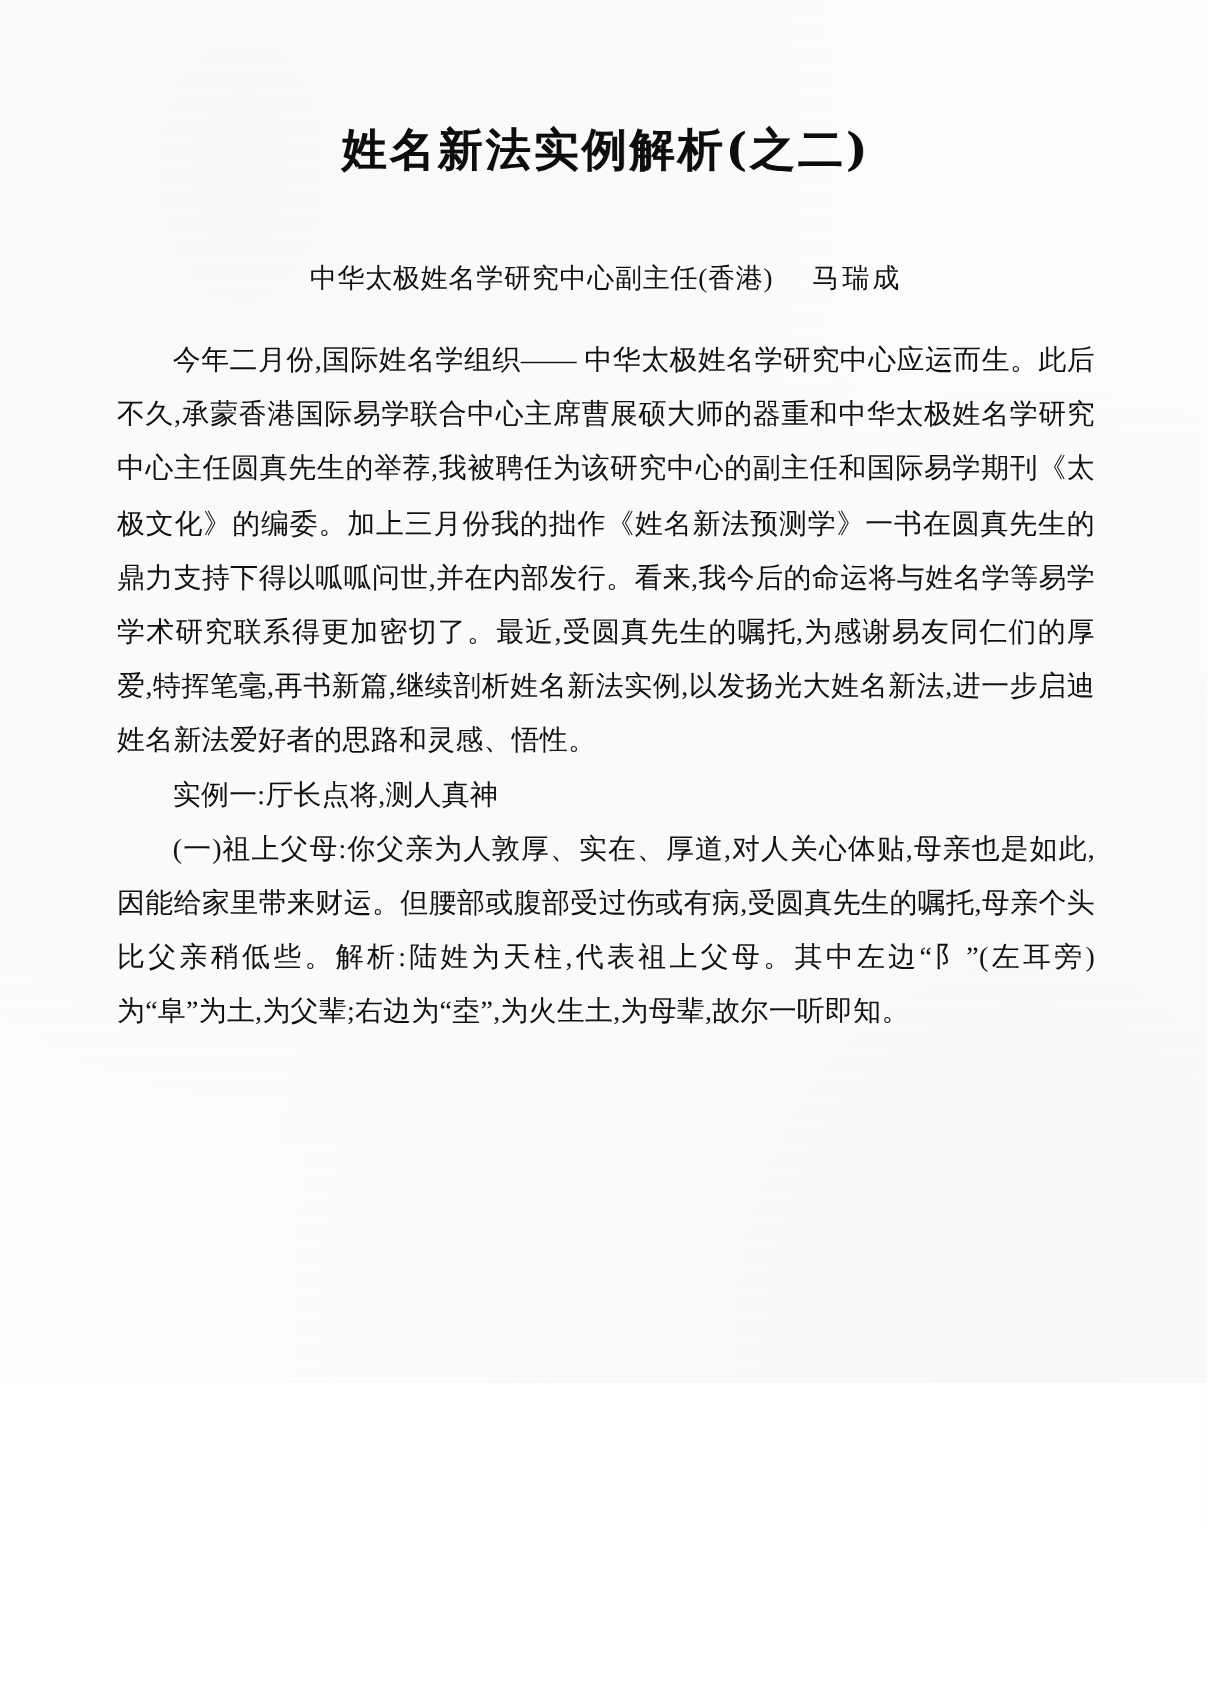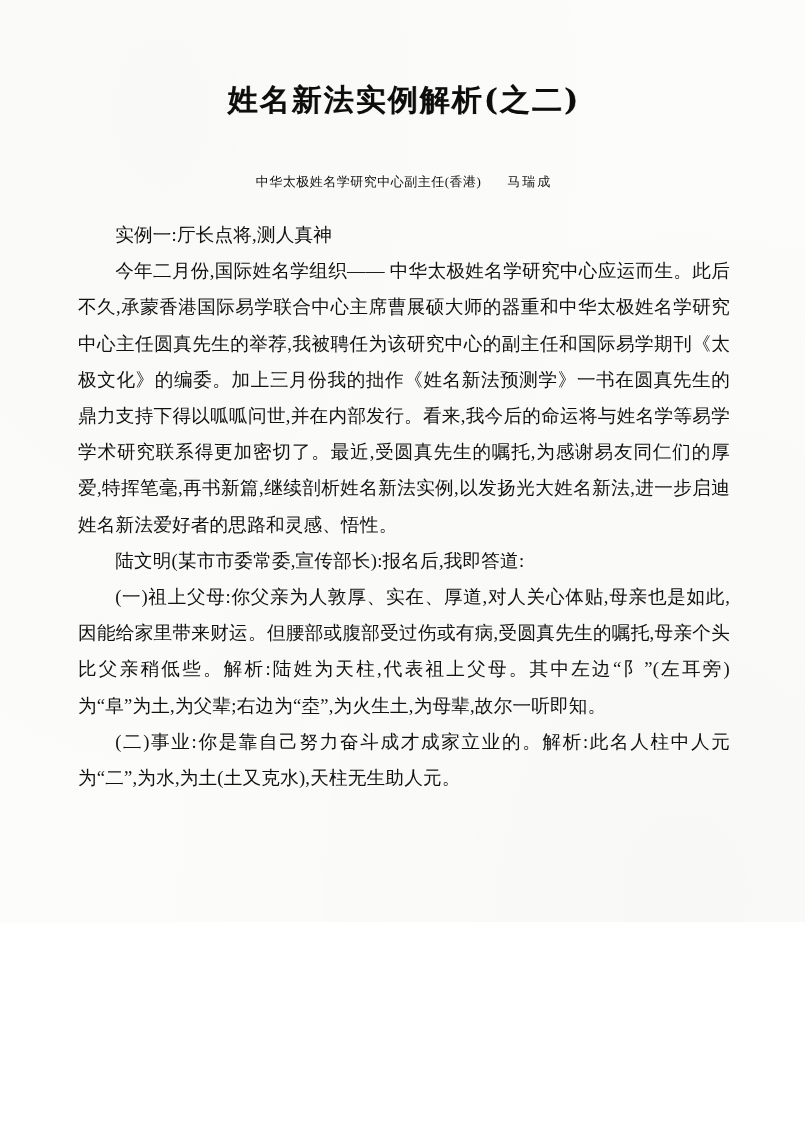--- a/index.html
+++ b/index.html
@@ -37,21 +37,21 @@
     font-size: 30px;
     font-weight: bold;
     letter-spacing: 2px;
     font-family: "DejaVu Serif", "Liberation Serif", serif;
     margin: 18px 0 0 0;
     color: #0d0d0d;
     text-shadow: 0.4px 0 0 rgba(0,0,0,0.35);
   }
   .byline {
     text-align: center;
-    font-size: 13px;
+    font-size: 18px;
     letter-spacing: 0.5px;
     margin: 52px 0 0 0;
     color: #111;
     font-family: "Liberation Serif", "DejaVu Serif", serif;
   }
   .byline .name {
     margin-left: 26px;
     letter-spacing: 2px;
   }
   .body-text {
@@ -95,25 +95,23 @@
 
   <div class="content">
 
     <h1 class="doc-title">姓名新法实例解析(之二)</h1>
 
     <div class="byline">
       <span>中华太极姓名学研究中心副主任(香港)</span><span class="name">马瑞成</span>
     </div>
 
     <div class="body-text">
+      <p>今年二月份,国际姓名学组织—— 中华太极姓名学研究中心应运而生。此后不久,承蒙香港国际易学联合中心主席曹展硕大师的器重和中华太极姓名学研究中心主任圆真先生的举荐,我被聘任为该研究中心的副主任和国际易学期刊《太极文化》的编委。加上三月份我的拙作《姓名新法预测学》一书在圆真先生的鼎力支持下得以呱呱问世,并在内部发行。看来,我今后的命运将与姓名学等易学学术研究联系得更加密切了。最近,受圆真先生的嘱托,为感谢易友同仁们的厚爱,特挥笔毫,再书新篇,继续剖析姓名新法实例,以发扬光大姓名新法,进一步启迪姓名新法爱好者的思路和灵感、悟性。</p>
       <p>实例一:厅长点将,测人真神</p>
-      <p>今年二月份,国际姓名学组织—— 中华太极姓名学研究中心应运而生。此后不久,承蒙香港国际易学联合中心主席曹展硕大师的器重和中华太极姓名学研究中心主任圆真先生的举荐,我被聘任为该研究中心的副主任和国际易学期刊《太极文化》的编委。加上三月份我的拙作《姓名新法预测学》一书在圆真先生的鼎力支持下得以呱呱问世,并在内部发行。看来,我今后的命运将与姓名学等易学学术研究联系得更加密切了。最近,受圆真先生的嘱托,为感谢易友同仁们的厚爱,特挥笔毫,再书新篇,继续剖析姓名新法实例,以发扬光大姓名新法,进一步启迪姓名新法爱好者的思路和灵感、悟性。</p>
-      <p>陆文明(某市市委常委,宣传部长):报名后,我即答道:</p>
       <p>(一)祖上父母:你父亲为人敦厚、实在、厚道,对人关心体贴,母亲也是如此,因能给家里带来财运。但腰部或腹部受过伤或有病,受圆真先生的嘱托,母亲个头比父亲稍低些。解析:陆姓为天柱,代表祖上父母。其中左边“阝”(左耳旁)为“阜”为土,为父辈;右边为“坴”,为火生土,为母辈,故尔一听即知。</p>
-      <p>(二)事业:你是靠自己努力奋斗成才成家立业的。解析:此名人柱中人元为“二”,为水,为土(土又克水),天柱无生助人元。</p>
     </div>
 
   </div>
 
   <div class="page-number">— 6 —</div>
 
   <div class="scan-noise"></div>
 </div>
 
 </body></html>

